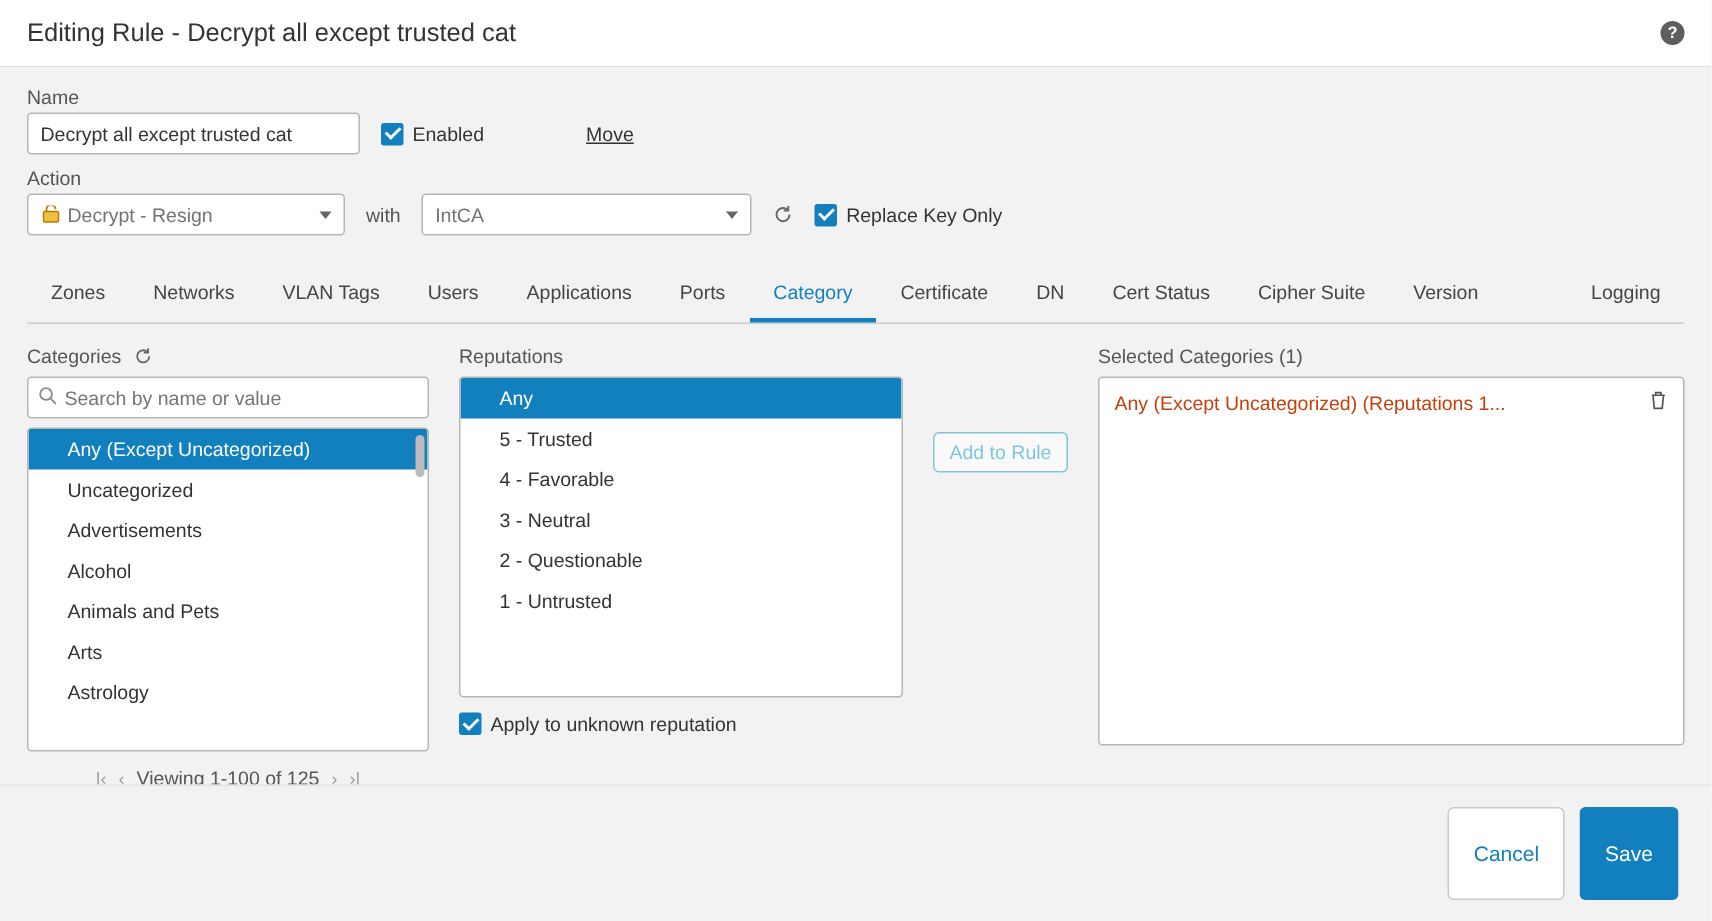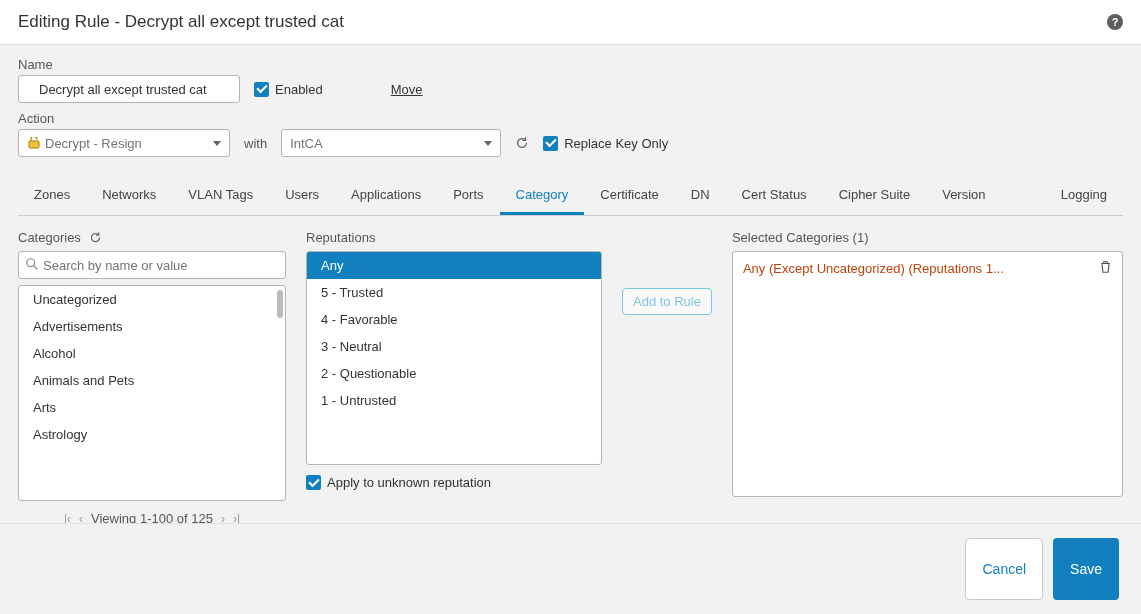--- a/index.html
+++ b/index.html
@@ -54,21 +54,21 @@
     .row {
       display: flex;
       align-items: center;
       gap: 14px;
       margin-bottom: 8px;
     }
     .text-input {
       border: 1px solid #b5b5b5;
       border-radius: 3px;
       background: #fff;
-      padding: 5px 20px;
+      padding: 5px 8px;
       font-size: 13px;
       color: #333;
       height: 28px;
     }
     .name-input { width: 222px; }
     .select {
       border: 1px solid #b5b5b5;
       border-radius: 3px;
       background: #fff;
       padding: 4px 8px;
@@ -190,21 +190,21 @@
       overflow-y: hidden;
       position: relative;
     }
     .listbox.tall { height: 216px; }
     .list-scroll-thumb {
       position: absolute; right: 2px; top: 4px;
       width: 6px; height: 28px;
       background: #bbb; border-radius: 3px;
     }
     .list-item {
-      padding: 6px 14px;
+      padding: 6px 26px;
       cursor: pointer;
       color: #333;
     }
     .list-item.selected {
       background: #1280bf;
       color: #fff;
     }
     .add-btn {
       border: 1px solid #1fa3cf;
       background: #fff;
@@ -360,20 +360,21 @@
         <span class="sicon">
           <svg width="14" height="14" viewBox="0 0 16 16">
               <circle cx="6.5" cy="6.5" r="4.5" fill="none" stroke="#888" stroke-width="1.4"></circle>
               <line x1="10" y1="10" x2="14" y2="14" stroke="#888" stroke-width="1.4"></line>
             </svg>
         </span>
         <input class="search-input" placeholder="Search by name or value" style="">
       </div>
       <div class="listbox tall" id="categories-list">
         <div class="list-scroll-thumb"></div>
+      <div class="list-item selected">Any (Except Uncategorized)</div>
           <div class="list-item">Uncategorized</div>
           <div class="list-item">Advertisements</div>
           <div class="list-item">Alcohol</div>
           <div class="list-item">Animals and Pets</div>
           <div class="list-item">Arts</div>
           <div class="list-item">Astrology</div>
         </div>
       <div class="pager">
         <span class="picon">|‹</span>
         <span class="picon">‹</span>

